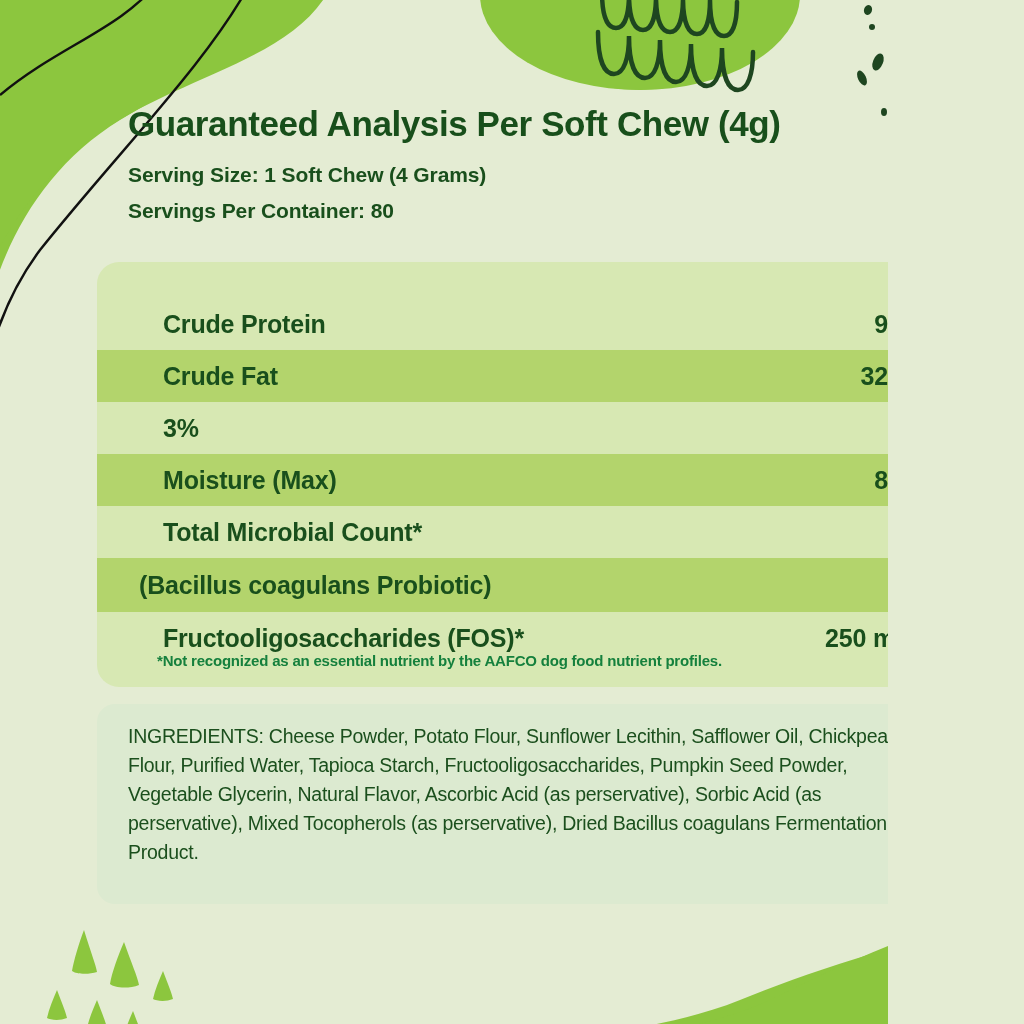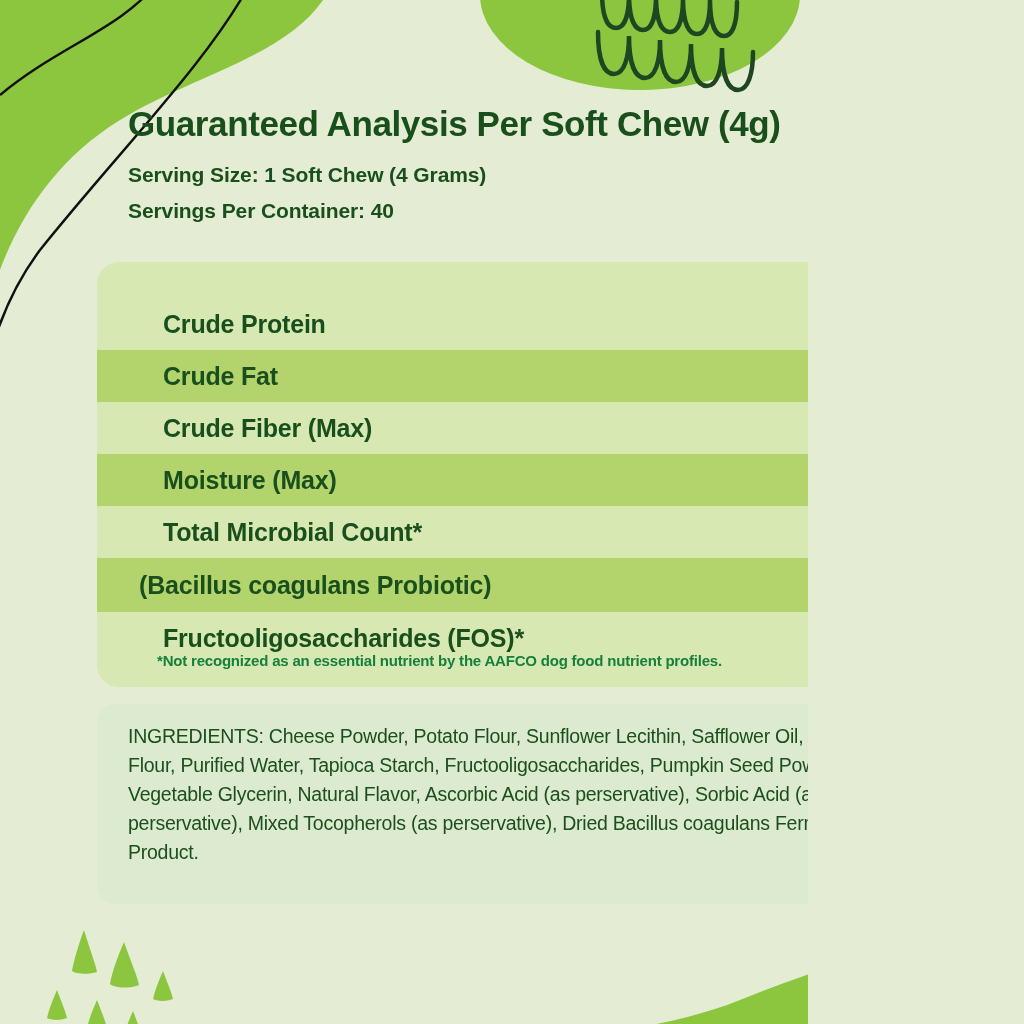--- a/index.html
+++ b/index.html
@@ -8,21 +8,21 @@
   }
   body {
     width: 1024px;
     height: 1024px;
     background: #e4ecd3;
     font-family: "Liberation Sans", sans-serif;
     overflow: hidden;
   }
   #page {
     position: relative;
-    width: 808px;
+    width: 888px;
     height: 1024px;
     background: #e4ecd3;
     overflow: hidden;
   }
   #deco-layer { position: absolute; inset: 0; z-index: 0; }
 
   
   #content {
     position: absolute;
     inset: 0;
@@ -195,34 +195,33 @@
       <path d="M 1064 900 C 960 910, 860 955, 770 1000 C 700 1032, 600 1044, 500 1046 L 1064 1046 Z" fill="#8cc63e"></path>
     </svg>
   </div>
 
   <div id="content">
 
     <div class="heading">Guaranteed Analysis Per Soft Chew (4g)</div>
 
     <div class="subline" id="serving-size">Serving Size: 1 Soft Chew (4 Grams)</div>
 
-    <div class="subline" id="servings-per-container">Servings Per Container: 40</div>
+    <div class="subline" id="servings-per-container">Servings Per Container: 80</div>
 
     <div id="analysis-card">
       <div class="rows" id="analysis-rows">
           <div class="arow">
             <span class="label">Crude Protein</span>
             <span class="value">9%</span>
           </div>
           <div class="arow stripe">
             <span class="label">Crude Fat</span>
             <span class="value">32%</span>
           </div>
           <div class="arow">
-            <span class="label">Crude Fiber (Max)</span>
             <span class="value">3%</span>
           </div>
           <div class="arow stripe">
             <span class="label">Moisture (Max)</span>
             <span class="value">8%</span>
           </div>
           <div class="arow">
             <span class="label">Total Microbial Count*</span>
           </div>
           <div class="arow stripe indent tall">

